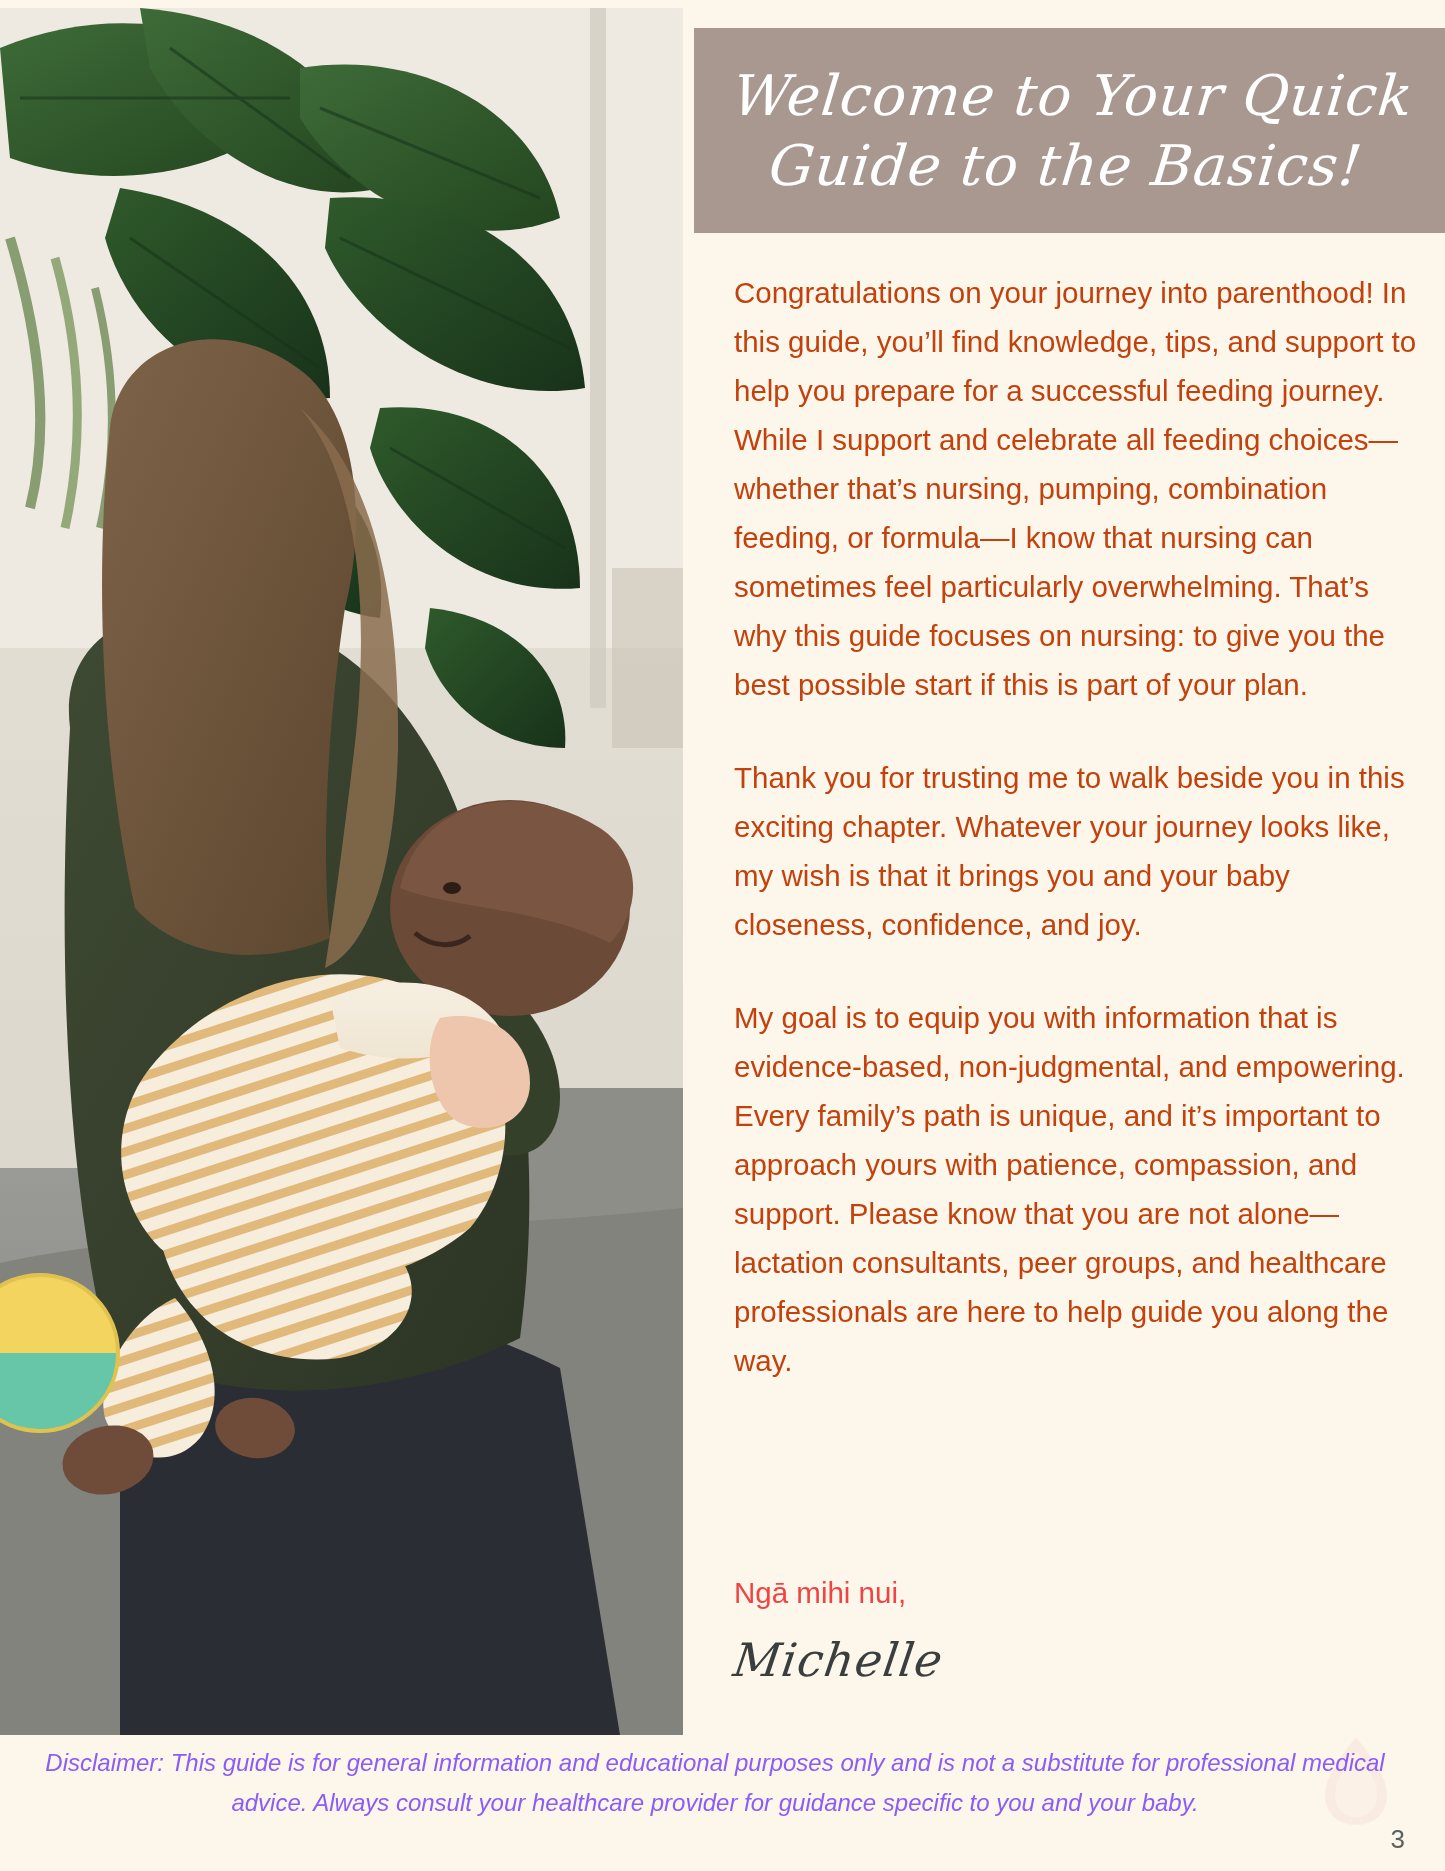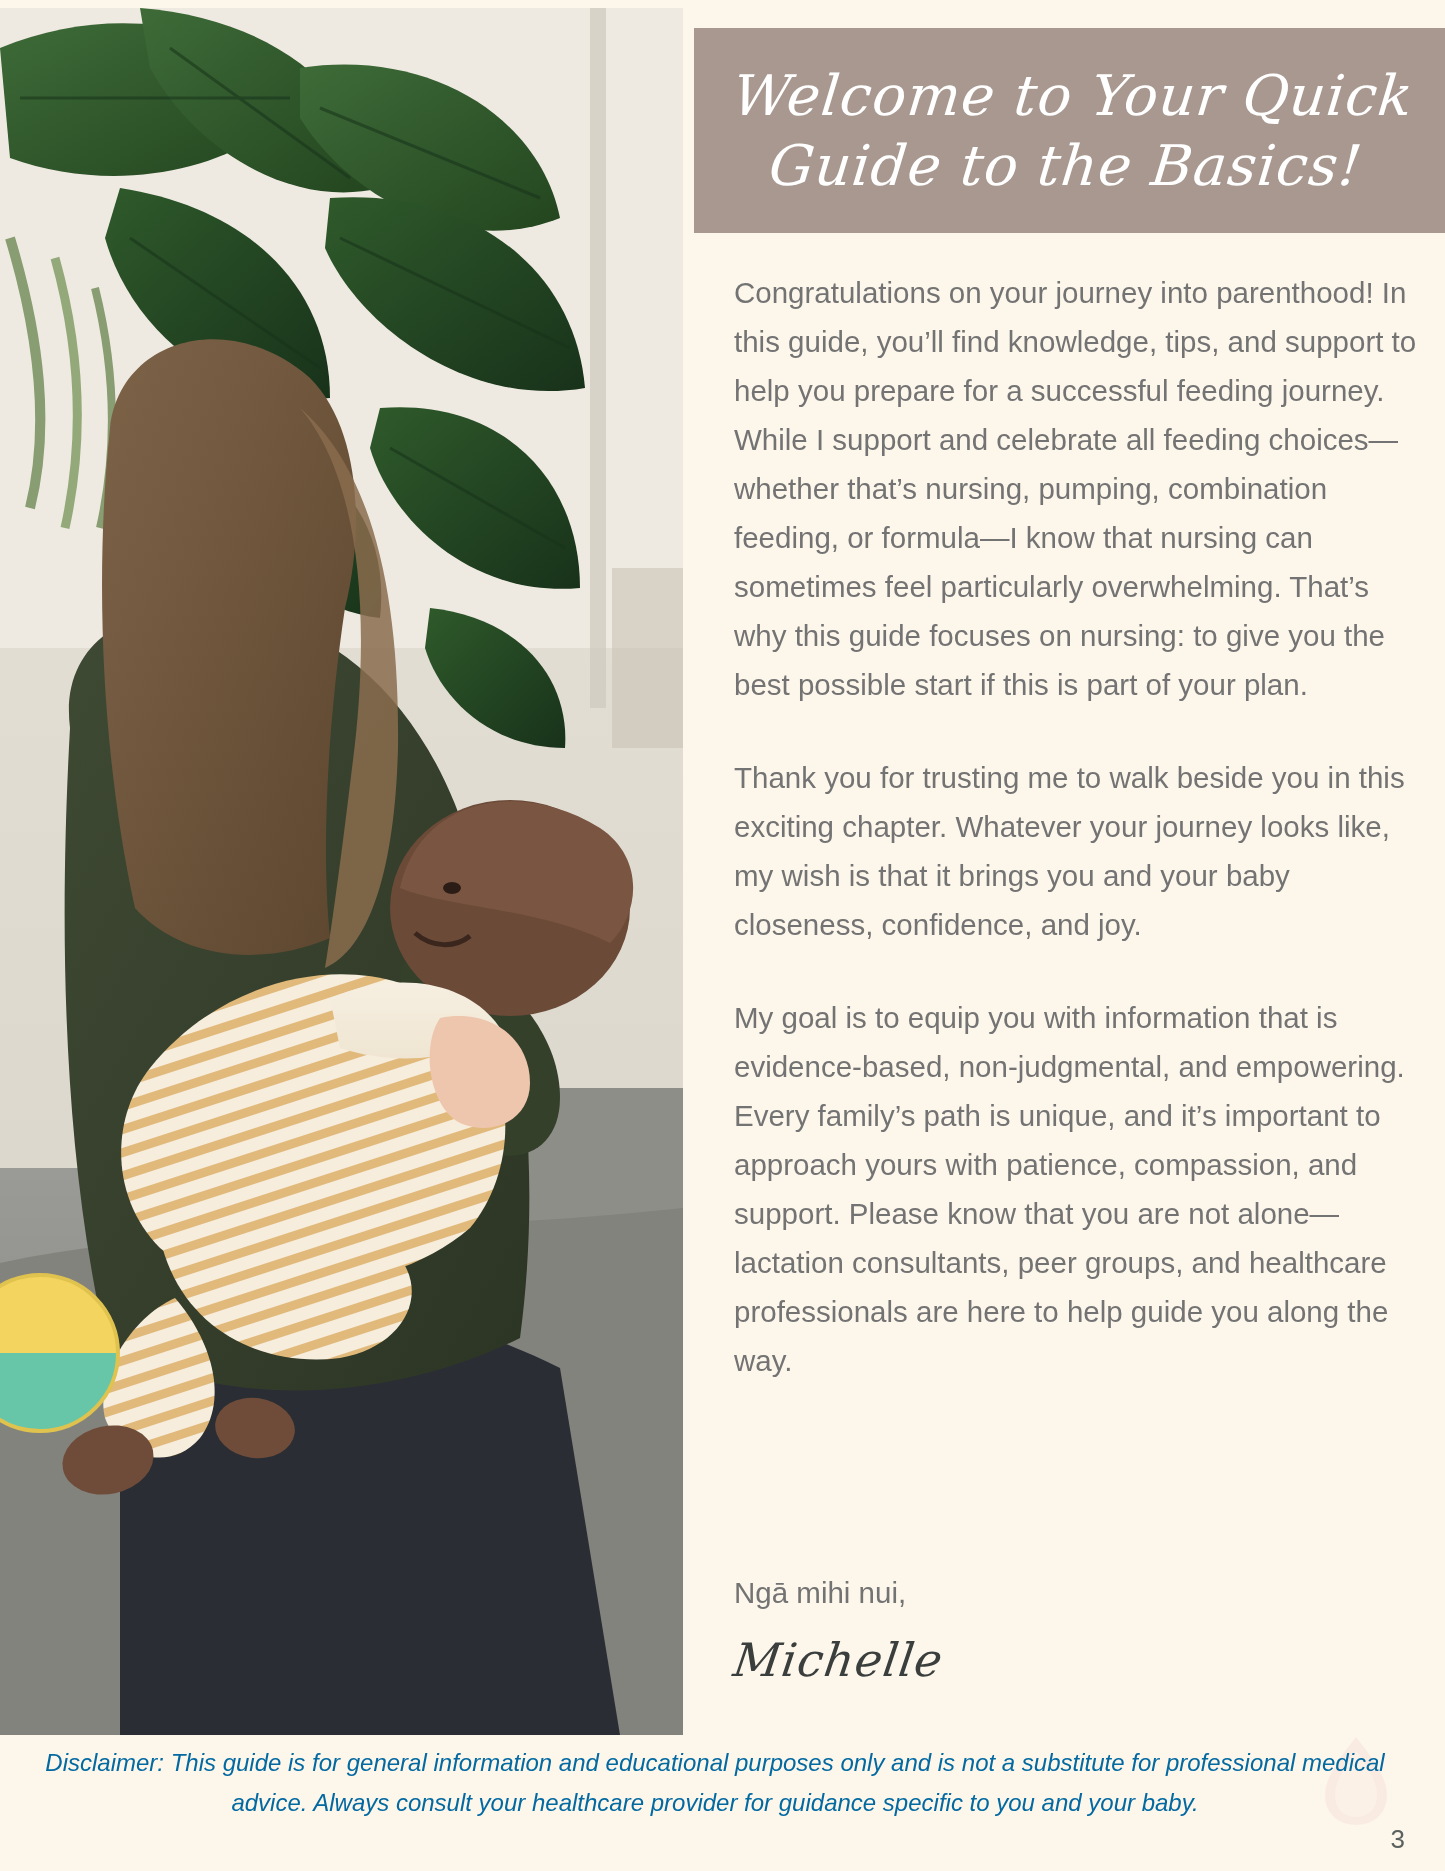--- a/index.html
+++ b/index.html
@@ -65,36 +65,36 @@
     letter-spacing: 1px;
     padding: 0 18px;
     transform: skewX(-6deg);
   }
 
   .body-text {
     position: absolute;
     left: 51px;
     top: 268px;
     width: 690px;
-    color: #737373;
+    color: #c2410c;
     font-size: 29.5px;
     line-height: 49px;
     font-weight: 300;
   }
   .body-text p {
     margin: 0 0 44px 0;
   }
   .body-text p:first-child { margin-bottom: 44px; }
 
   .signoff {
     position: absolute;
     left: 51px;
     top: 1572px;
     width: 690px;
-    color: #737373;
+    color: #ef4444;
     font-size: 29.5px;
     line-height: 42px;
     font-weight: 300;
   }
   .signature {
     position: absolute;
     left: 51px;
     top: 1633px;
     color: #3a3f3d;
     font-family: "DejaVu Serif", serif;
@@ -114,21 +114,21 @@
   }
   .disclaimer {
     position: absolute;
     left: 40px;
     top: 12px;
     width: 1350px;
     text-align: center;
     font-style: italic;
     font-size: 24px;
     line-height: 40px;
-    color: #0369a1;
+    color: #8b5cf6;
     font-weight: 300;
   }
   .page-number {
     position: absolute;
     right: 40px;
     bottom: 16px;
     font-size: 26px;
     color: #5a615e;
   }
   .watermark {

